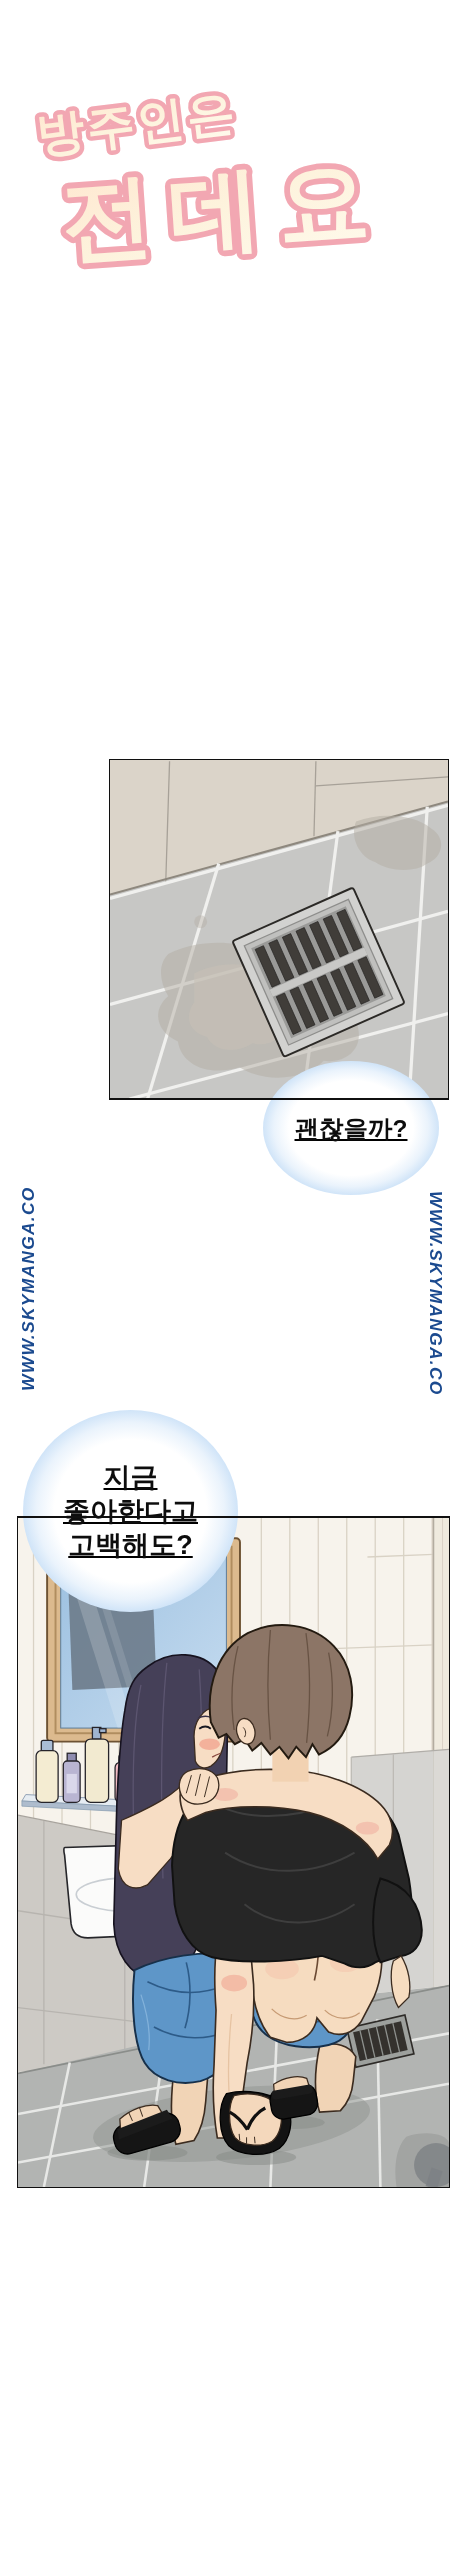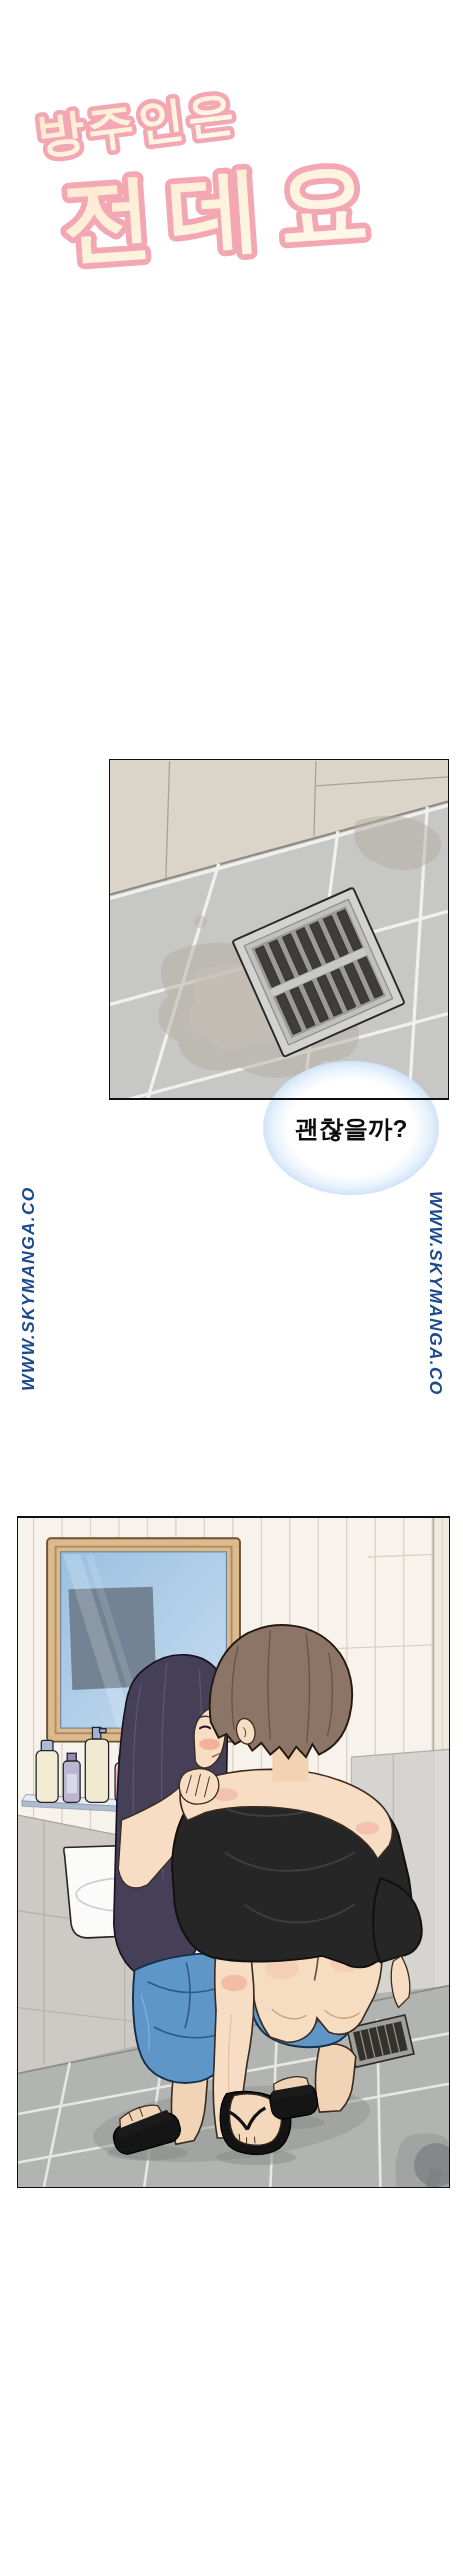--- a/index.html
+++ b/index.html
@@ -9,21 +9,21 @@
   #title-svg{left:11.6px;top:68px;width:406px;height:245px;position:absolute;}
   
   .panel{position:absolute;border:1.9px solid #101010;box-sizing:border-box;background:#fff;z-index:1;}
   #panel1{left:109px;top:759px;width:340px;height:341px;}
   #panel2{left:16.7px;top:1516px;width:433px;height:672px;}
   .panel svg{display:block;width:100%;height:100%;}
   .border-overlay{position:absolute;background:#101010;z-index:6;}
   
   .bubble{position:absolute;z-index:5;display:flex;align-items:center;justify-content:center;
           flex-direction:column;text-align:center;border-radius:50%;
-          background:radial-gradient(ellipse at center,#ffffff 0%,#ffffff 50%,#eaf3fc 62%,#c9e0f7 73%,rgba(201,224,247,0) 87%);}
+          background:radial-gradient(ellipse at center,#ffffff 0%,#ffffff 50%,#eaf3fc 62%,#c9e0f7 73%,rgba(201,224,247,0) 87%);text-decoration:underline;}
   .bubble .txt{color:#0d0d0d;font-weight:700;}
   #bubble1{left:263px;top:1061px;width:176px;height:134px;}
   #bubble1 .txt{font-size:24.5px;}
   #bubble2{left:23px;top:1410px;width:215px;height:202px;}
   #bubble2 .txt{font-size:27px;line-height:34px;}
   
   .wm{position:absolute;z-index:4;white-space:nowrap;font-style:italic;font-weight:700;
       font-size:17.4px;letter-spacing:1.3px;color:#1b4a8f;
       text-shadow:-1.3px 0 0 #fff,1.3px 0 0 #fff,0 -1.3px 0 #fff,0 1.3px 0 #fff,
                   -1.3px -1.3px 0 #fff,1.3px 1.3px 0 #fff,-1.3px 1.3px 0 #fff,1.3px -1.3px 0 #fff,0 0 5.8px #ffffff;}
@@ -334,16 +334,21 @@
         </g>
         <g transform="rotate(-10 425 905)">
           <rect x="390" y="882" width="72" height="48" rx="18" fill="#151515" stroke="#000000" stroke-width="2"></rect>
           <path d="M400,874 C418,866 440,866 452,874 L454,890 L398,894 Z" fill="#f1d4b6" stroke="#3b2b1f" stroke-width="2"></path>
           <rect x="394" y="884" width="64" height="14" rx="6" fill="#1b1b1b"></rect>
         </g>
       </g>
     </svg>
   </div>
 
+  <div class="bubble" id="bubble2">
+    <div class="txt">지금</div>
+    <div class="txt">좋아한다고</div>
+    <div class="txt">고백해도?</div>
+  </div>
   <div class="border-overlay" style="left:16.7px;top:1516px;width:433px;height:1.9px;"></div>
 
 </div>
 
 
 </body></html>

